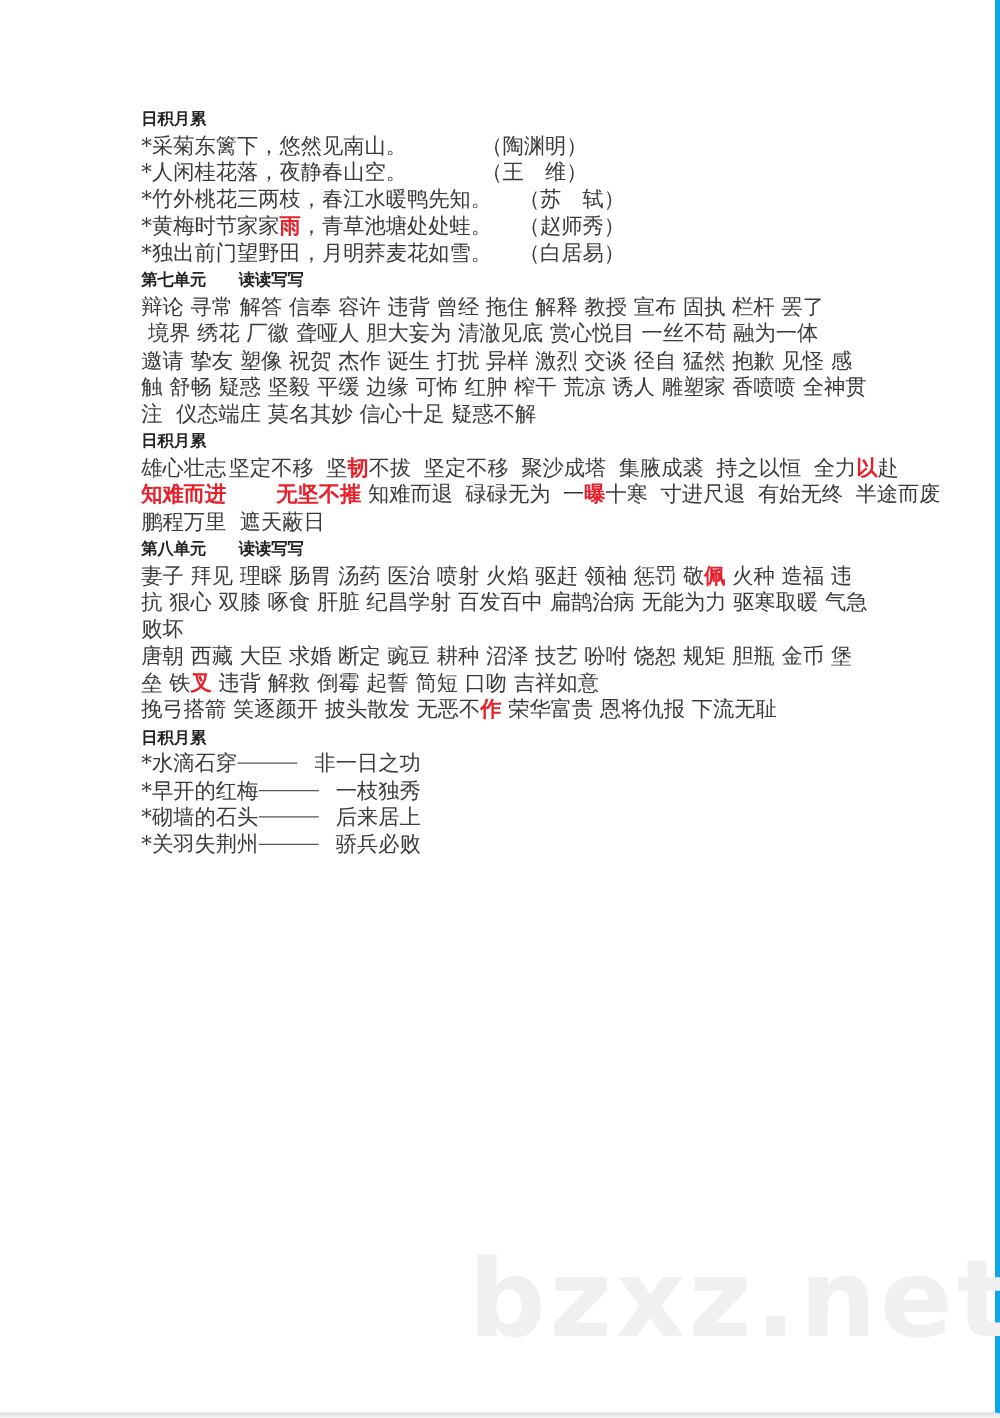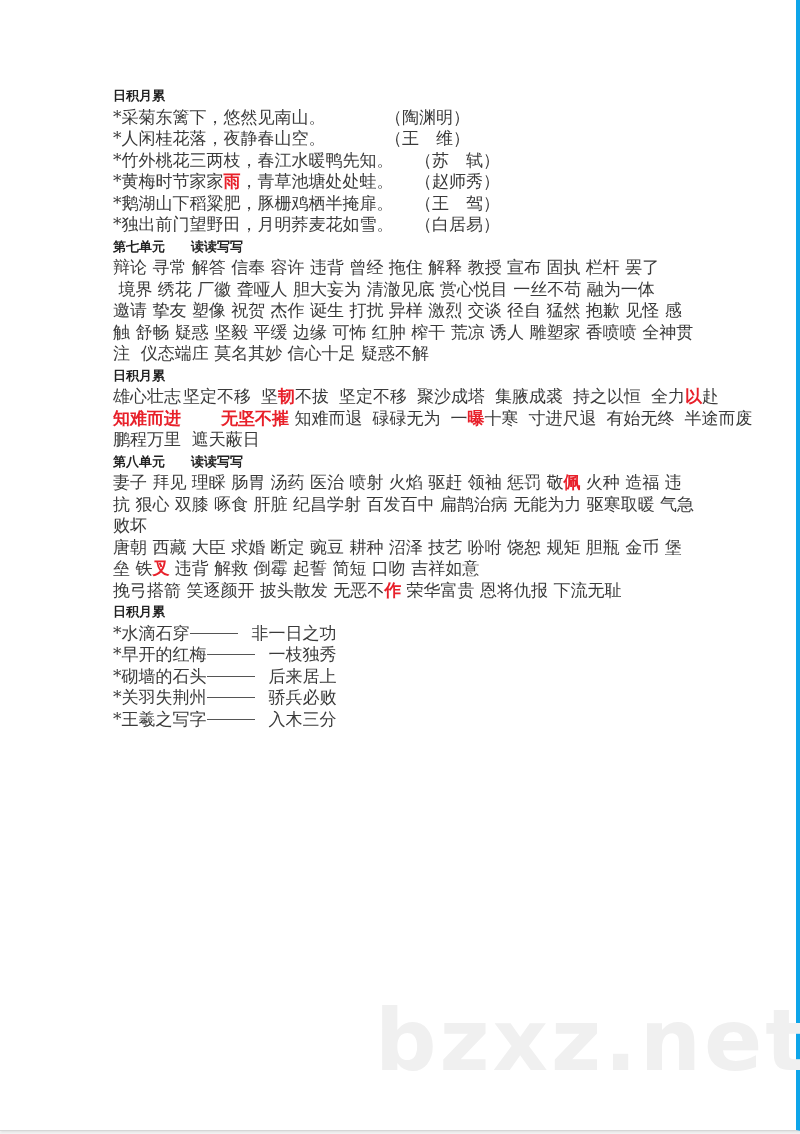--- a/index.html
+++ b/index.html
@@ -41,24 +41,20 @@
       <span>*人闲桂花落，夜静春山空。</span>
       <span class="author" style="left:272px">（王　维）</span>
     </div>
     <div class="line">
       <span>*竹外桃花三两枝，春江水暖鸭先知。</span>
       <span class="author" style="left:302px">（苏　轼）</span>
     </div>
     <div class="line">
       <span>*黄梅时节家家</span><span class="red">雨</span><span>，青草池塘处处蛙。</span>
       <span class="author" style="left:302px">（赵师秀）</span>
-    </div>
-    <div class="line">
-      <span>*鹅湖山下稻粱肥，豚栅鸡栖半掩扉。</span>
-      <span class="author" style="left:302px">（王　驾）</span>
     </div>
     <div class="line">
       <span>*独出前门望野田，月明荞麦花如雪。</span>
       <span class="author" style="left:302px">（白居易）</span>
     </div>
 
     <div class="line heading">
       <span>第七单元</span><span class="gap"></span><span>读读写写</span>
     </div>
     <div class="line">辩论 寻常 解答 信奉 容许 违背 曾经 拖住 解释 教授 宣布 固执 栏杆 罢了</div>
@@ -98,19 +94,16 @@
     </div>
     <div class="line">
       <span>*早开的红梅</span><span class="dash"></span><span>一枝独秀</span>
     </div>
     <div class="line">
       <span>*砌墙的石头</span><span class="dash"></span><span>后来居上</span>
     </div>
     <div class="line">
       <span>*关羽失荆州</span><span class="dash"></span><span>骄兵必败</span>
     </div>
-    <div class="line">
-      <span>*王羲之写字</span><span class="dash"></span><span>入木三分</span>
-    </div>
   </div>
 
   <div class="watermark">bzxz.net</div>
 </div>
 
 </body></html>

